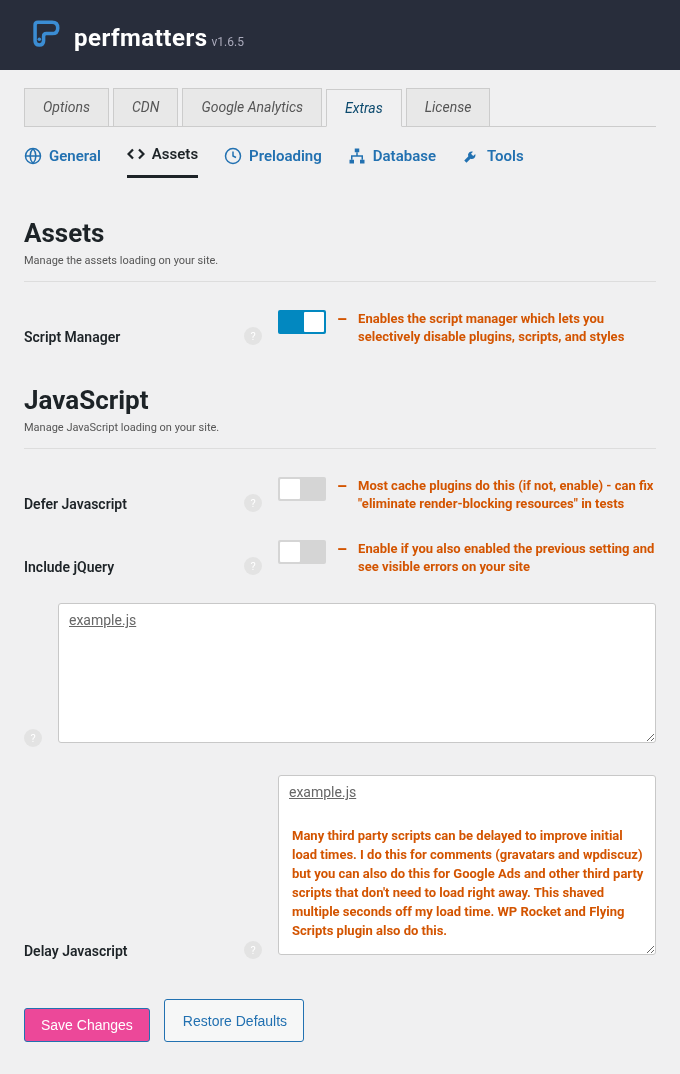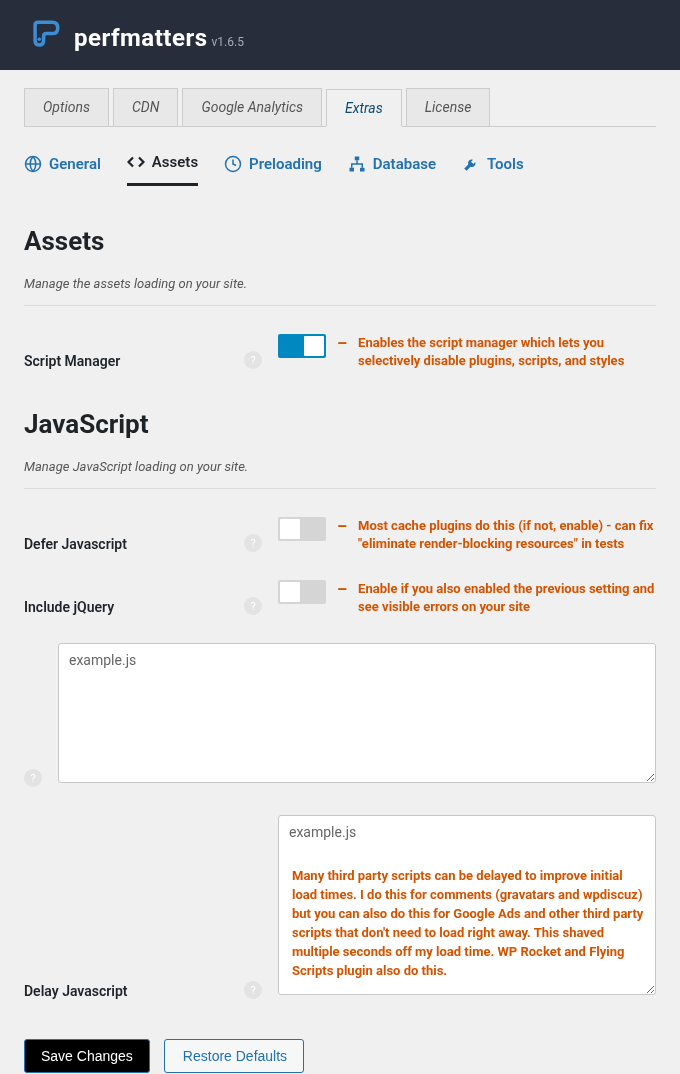--- a/index.html
+++ b/index.html
@@ -5,46 +5,46 @@
 * { box-sizing: border-box; margin: 0; padding: 0; }
 body { font-family: -apple-system, BlinkMacSystemFont, "Segoe UI", Roboto, sans-serif; background: #f0f0f1; width: 680px; }
 .header-bar { background: #282d3b; color: #fff; padding: 18px 28px; display: flex; align-items: flex-end; gap: 12px; }
 .logo-icon { width: 34px; height: 34px; }
 .brand { font-size: 24px; font-weight: 700; letter-spacing: 0.5px; }
 .version { font-size: 12px; font-weight: 400; color: #aab; margin-left: 4px; }
 .content { padding: 18px 24px 30px 24px; }
 .top-tabs { display: flex; border-bottom: 1px solid #ccc; }
 .top-tab { background: #e8e8e8; border: 1px solid #ccc; border-bottom: none; padding: 10px 18px; font-size: 14px; color: #555; margin-right: 4px; cursor: pointer; font-style: italic; }
 .top-tab.active { background: #f0f0f1; border-bottom: 1px solid #f0f0f1; position: relative; top: 1px; color: #0c4a6e; }
-.sub-tabs { display: flex; gap: 26px; margin-top: 26px; }
+.sub-tabs { display: flex; gap: 26px; margin-top: 18px; }
 .sub-tab { display: flex; align-items: center; gap: 7px; font-size: 15px; font-weight: 600; color: #2271b1; cursor: pointer; padding-bottom: 12px; }
 .sub-tab.active { color: #1d2327; border-bottom: 3px solid #1d2327; }
 .sub-tab svg { width: 18px; height: 18px; }
 .section { margin-top: 40px; }
 .section-title { font-size: 26px; font-weight: 700; color: #1d2327; }
-.section-desc { font-style: italic; color: #555; font-size: 13px; margin-top: 20px; }
+.section-desc { color: #555; font-size: 11px; margin-top: 6px; }
 hr.rule { border: none; border-top: 1px solid #ddd; margin-top: 14px; }
 .field-row { display: flex; align-items: flex-end; margin-top: 28px; }
 .field-label { width: 220px; font-size: 14px; font-weight: 600; color: #1d2327; padding-top: 4px; }
 .help-dot { width: 18px; height: 18px; border-radius: 50%; background: #e3e3e3; color: #fff; font-size: 11px; display: flex; align-items: center; justify-content: center; margin-right: 16px; margin-top: 5px; }
 .field-control { flex: 1; display: flex; align-items: flex-start; gap: 10px; }
 .toggle { width: 48px; height: 24px; border-radius: 2px; position: relative; cursor: pointer; flex-shrink: 0; }
 .toggle.on { background: #0288c0; }
 .toggle.off { background: #d5d5d5; }
 .toggle::after { content: ""; width: 20px; height: 20px; background: #fff; position: absolute; top: 2px; border-radius: 1px; }
 .toggle.on::after { right: 2px; }
 .toggle.off::after { left: 2px; }
 .annot { color: #d35400; font-size: 13px; font-weight: 700; line-height: 1.35; }
 .annot-dash { color: #d35400; font-weight: 700; font-size: 16px; margin: 0 1px; }
-textarea.txt { width: 100%; min-height: 140px; border: 1px solid #c8c8c8; border-radius: 3px; padding: 8px 10px; font-size: 14px; color: #666; font-family: inherit; resize: vertical; }
+textarea.txt { width: 100%; min-height: 140px; border: 1px solid #c8c8c8; border-radius: 3px; padding: 8px 10px; font-size: 14px; color: #666; font-family: inherit; resize: vertical; text-decoration: underline; }
 .textarea-wrap { flex: 1; position: relative; }
 .overlay-annot { position: absolute; top: 52px; left: 14px; right: 10px; color: #d35400; font-size: 13px; font-weight: 700; line-height: 1.45; pointer-events: none; }
 .buttons { display: flex; gap: 14px; margin-top: 40px; }
 .btn { padding: 8px 16px; font-size: 14px; border-radius: 3px; cursor: pointer; }
-.btn-primary { background: #000000; color: #fff; border: 1px solid #2271b1; }
+.btn-primary { background: #ec4899; color: #fff; border: 1px solid #2271b1; margin-top: 9px; }
 .btn-secondary { background: #f6f7f7; color: #2271b1; border: 1px solid #2271b1; padding-left: 18px; }
 </style>
 </head>
 <body>
 
 <div class="header-bar">
   <svg class="logo-icon" viewBox="0 0 48 48" fill="none">
       <path d="M10 10 Q10 6 14 6 L34 6 Q42 6 42 14 Q42 22 34 22 L26 22 Q22 22 22 26 L22 32 Q22 38 16 38 Q10 38 10 32 Z" stroke="#3b8dd4" stroke-width="5" stroke-linejoin="round"></path>
       <circle cx="16" cy="30" r="2.5" fill="#3b8dd4"></circle>
     </svg>

